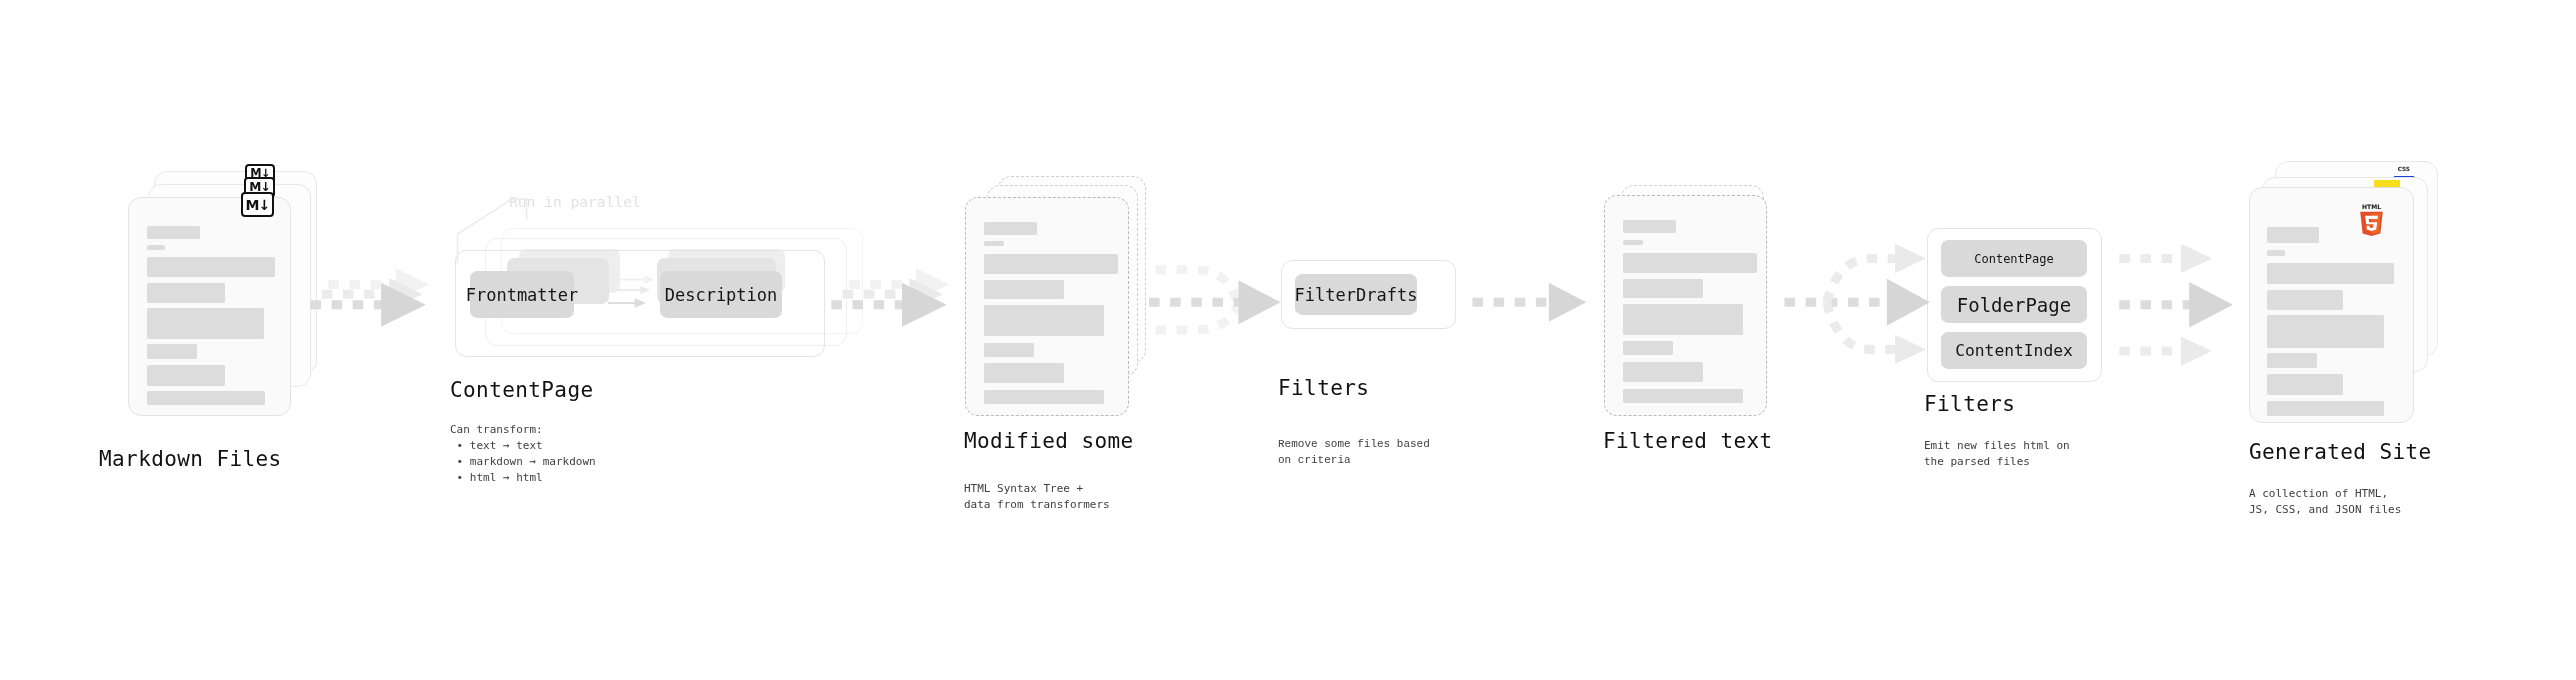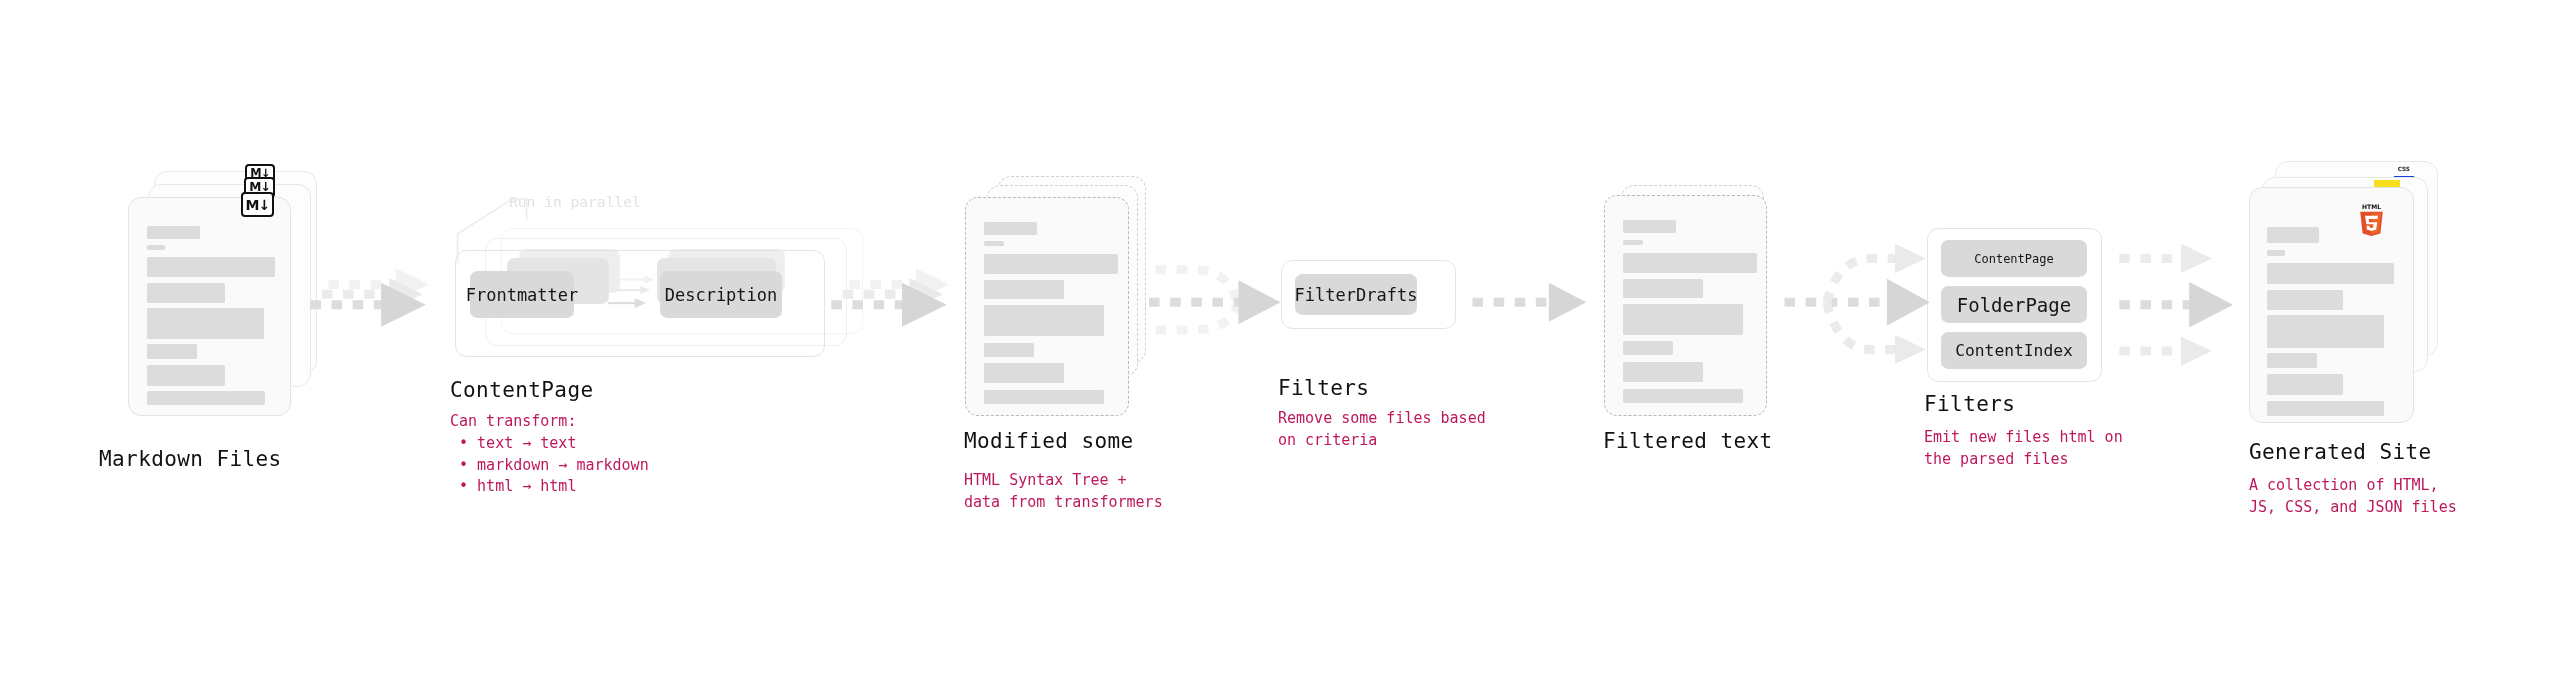--- a/index.html
+++ b/index.html
@@ -35,21 +35,21 @@
   .groupbox.ghost2{border-color:#f4f4f4;}
 
   .chip{position:absolute;border-radius:7.3px;background:#d9d9d9;color:#161616;
         display:flex;align-items:center;justify-content:center;
         font-size:17px;letter-spacing:0px;white-space:nowrap;box-sizing:border-box;}
   .chip.g1{background:#e4e4e4;color:transparent;}
   .chip.g2{background:#eeeeee;color:transparent;}
 
   
   .title{position:absolute;font-size:21px;color:#111;white-space:nowrap;letter-spacing:0.4px;}
-  .sub{position:absolute;font-size:15px;color:#be185d;line-height:1.45;white-space:pre;}
+  .sub{position:absolute;font-size:11px;color:#404040;line-height:1.45;white-space:pre;margin-top:11px;}
   .paralabel{position:absolute;font-size:14.6px;color:#e2e2e2;white-space:nowrap;}
 
   
   svg.ov{position:absolute;left:0;top:0;width:2576px;height:681px;overflow:visible;
          pointer-events:none;}
   .dash{stroke:#dcdcdc;stroke-width:11;stroke-dasharray:13 13;fill:none;stroke-linecap:butt;}
   .dash.f1{stroke:#ebebeb;}
   .dash.f2{stroke:#f2f2f2;}
   .head{fill:#d6d6d6;}
   .head.f1{fill:#eaeaea;}
@@ -134,21 +134,21 @@
     <div class="sub" style="left:964px;top:470px;">HTML Syntax Tree +
 data from transformers</div>
   </div>
 
   <div>
     <div class="groupbox" style="left:1281px;top:260px;width:175px;height:69px;border-radius:11.4px;"></div>
     <div class="chip" style="left:1295px;top:274px;width:122px;height:41px;">
       <span>FilterDrafts</span>
     </div>
     <div class="title" style="left:1278px;top:376px;">Filters</div>
-    <div class="sub" style="left:1278px;top:408px;">Remove some files based
+    <div class="sub" style="left:1278px;top:426px;font-family:Liberation Mono, monospace;">Remove some files based
 on criteria</div>
   </div>
 
   <div>
     <div class="doc-stack-bg dashed" style="left:1621px;top:185px;width:143px;height:191px;"></div>
 
     <div class="doc dashed" style="left:1604px;top:195px;width:163px;height:221px;">
       <div class="skel" style="left:18px;top:24.4px;width:53px;height:13px;"></div>
       <div class="skel" style="left:18px;top:44px;width:19.5px;height:4.9px;"></div>
       <div class="skel" style="left:18px;top:57px;width:134px;height:19.5px;"></div>

